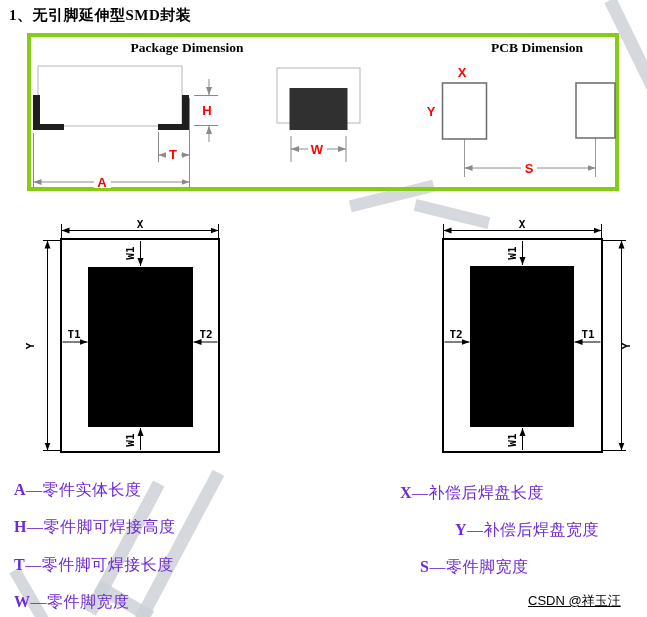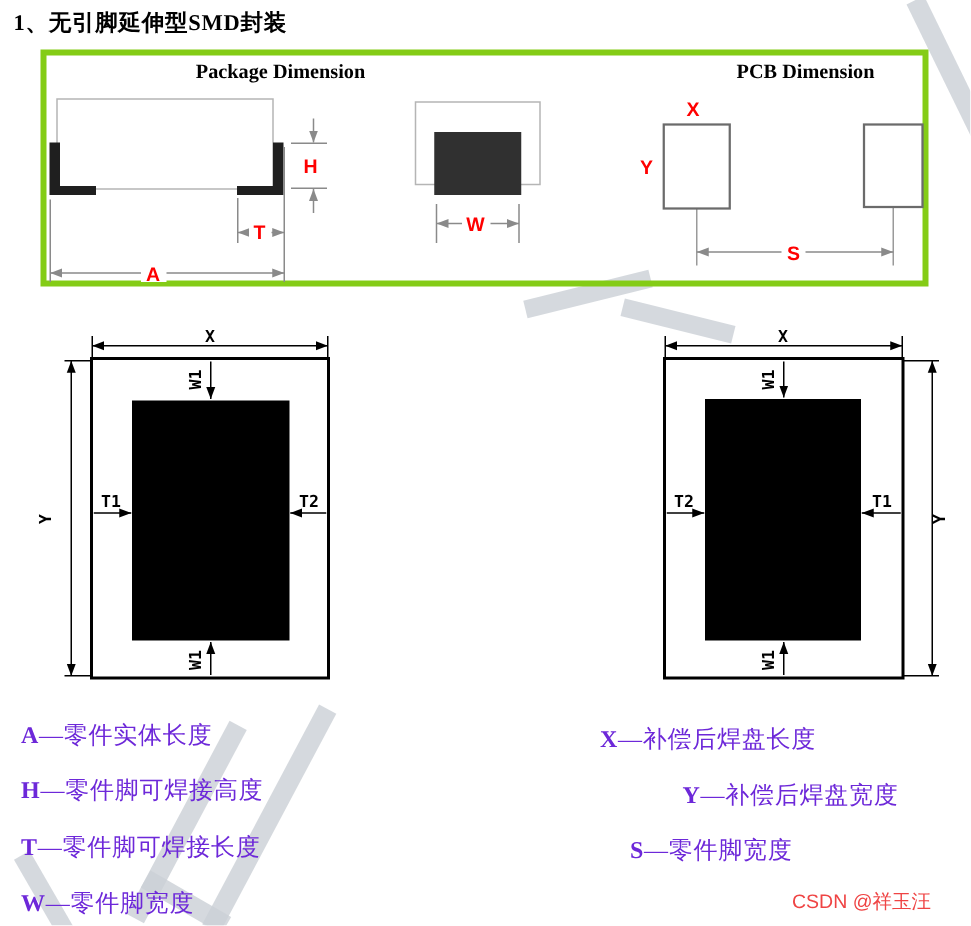--- a/index.html
+++ b/index.html
@@ -24,22 +24,22 @@
   .gline{stroke:#8a8a8a;stroke-width:1;fill:none;}
   .kline{stroke:#000;stroke-width:1;fill:none;}
   .thin{stroke:#b5b5b5;stroke-width:1;fill:#ffffff;}
   .padrect{stroke:#6b6b6b;stroke-width:1.5;fill:#ffffff;}
   .cline{stroke:#9a9a9a;stroke-width:1;fill:none;}
   .outer{stroke:#000;stroke-width:2;fill:#ffffff;}
   
   .lg-row{position:absolute;font-size:16px;color:#6d28d9;z-index:4;white-space:nowrap;letter-spacing:.5px;}
   .lg-row b{font-family:"Liberation Serif","DejaVu Serif",serif;font-weight:bold;}
   
-  .credit{position:absolute;left:528px;top:592px;font-size:13px;color:#ef4444;
-          font-family:"Liberation Sans",sans-serif;z-index:4;white-space:nowrap;}
+  .credit{position:absolute;left:528px;top:592px;font-size:13px;color:#000000;
+          font-family:"Liberation Sans",sans-serif;z-index:4;white-space:nowrap;text-decoration:underline;}
 </style>
 </head>
 <body>
 
 <div class="page">
 
   <div class="wm" style="left:630px;top:-6px;width:13px;height:120px;transform:rotate(-26deg);"></div>
   <div class="wm" style="left:349px;top:190px;width:86px;height:12px;transform:rotate(-14deg);"></div>
   <div class="wm" style="left:414px;top:208px;width:76px;height:12px;transform:rotate(14deg);"></div>
   <div class="wm" style="left:118px;top:475px;width:13px;height:146px;transform:rotate(28deg);"></div>

